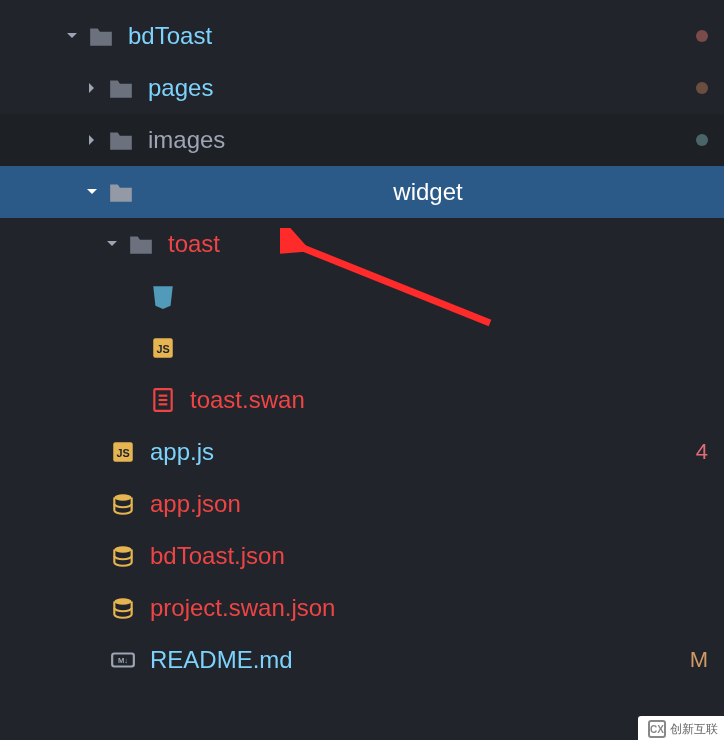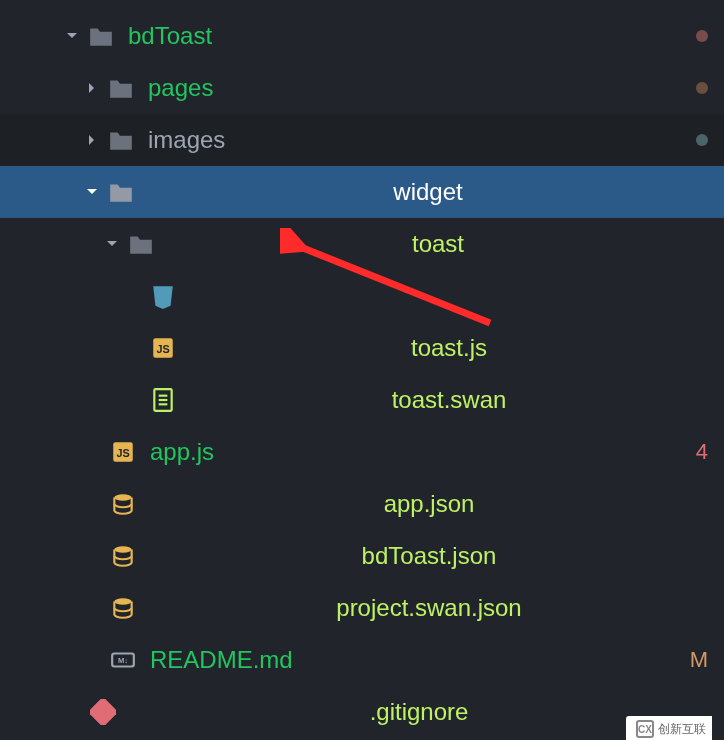--- a/index.html
+++ b/index.html
@@ -33,37 +33,37 @@
   .ico {
     width: 26px; height: 26px;
     flex: 0 0 auto;
     margin-right: 14px;
     display: flex; align-items: center; justify-content: center;
   }
   .label { flex: 1 1 auto; white-space: nowrap; }
   .badge { flex: 0 0 auto; font-size: 22px; margin-left: 8px; }
   .dot { width: 12px; height: 12px; border-radius: 50%; flex: 0 0 auto; margin-left: 8px; }
 
-  .c-orange { color: #22c55e; }
+  .c-orange { color: #7dd3fc; }
   .c-gray   { color: #9da5b4; }
-  .c-light  { color: #bef264; text-align: center; }
+  .c-light  { color: #ef4444; }
   .c-sel    { color: #ffffff; }
 
   
   .arrow {
     position: absolute;
     left: 280px; top: 228px;
     width: 220px; height: 110px;
     pointer-events: none;
     z-index: 50;
   }
   
   .watermark {
     position: absolute;
-    right: 12px; bottom: 0;
+    right: 0; bottom: 0;
     background: #ffffff;
     padding: 4px 6px 2px 10px;
     font-size: 12px;
     color: #666;
     display: flex; align-items: center; gap: 4px;
     border-top-left-radius: 3px;
   }
   .watermark .logo {
     width: 18px; height: 18px;
     border: 2px solid #888; border-radius: 3px;
@@ -212,21 +212,20 @@
       </span>
   </div>
 
   <div class="row">
     <span class="indent" style="width:150px"></span>
     <span class="ico">
         <svg viewBox="0 0 24 24" class="fill-js">
           <use href="#i-js"></use>
         </svg>
       </span>
-    <span class="label c-light">toast.js</span>
   </div>
 
   <div class="row">
     <span class="indent" style="width:150px"></span>
     <span class="ico c-light">
         <svg viewBox="0 0 24 24">
           <use href="#i-doc"></use>
         </svg>
       </span>
     <span class="label c-light">toast.swan</span>
@@ -277,29 +276,20 @@
     <span class="indent" style="width:110px"></span>
     <span class="ico c-gray">
         <svg viewBox="0 0 24 24">
           <use href="#i-md"></use>
         </svg>
       </span>
     <span class="label c-orange">README.md</span>
     <span class="badge" style="color:#d19a66">M</span>
   </div>
 
-  <div class="row">
-    <span class="indent" style="width:90px"></span>
-    <span class="ico">
-        <svg viewBox="0 0 24 24" class="fill-git">
-          <use href="#i-git"></use>
-        </svg>
-      </span>
-    <span class="label c-light">.gitignore</span>
-  </div>
 
 </div>
 
 <svg class="arrow" viewBox="0 0 220 110">
   <defs>
     <marker id="ahead" markerWidth="12" markerHeight="12" refX="2" refY="6" orient="auto">
       <path d="M12 0 L0 6 L12 12 L8 6 Z" fill="#ff2b2b"></path>
     </marker>
   </defs>
   <line x1="210" y1="95" x2="18" y2="18" stroke="#ff2b2b" stroke-width="7" marker-end="url(#ahead)"></line>

